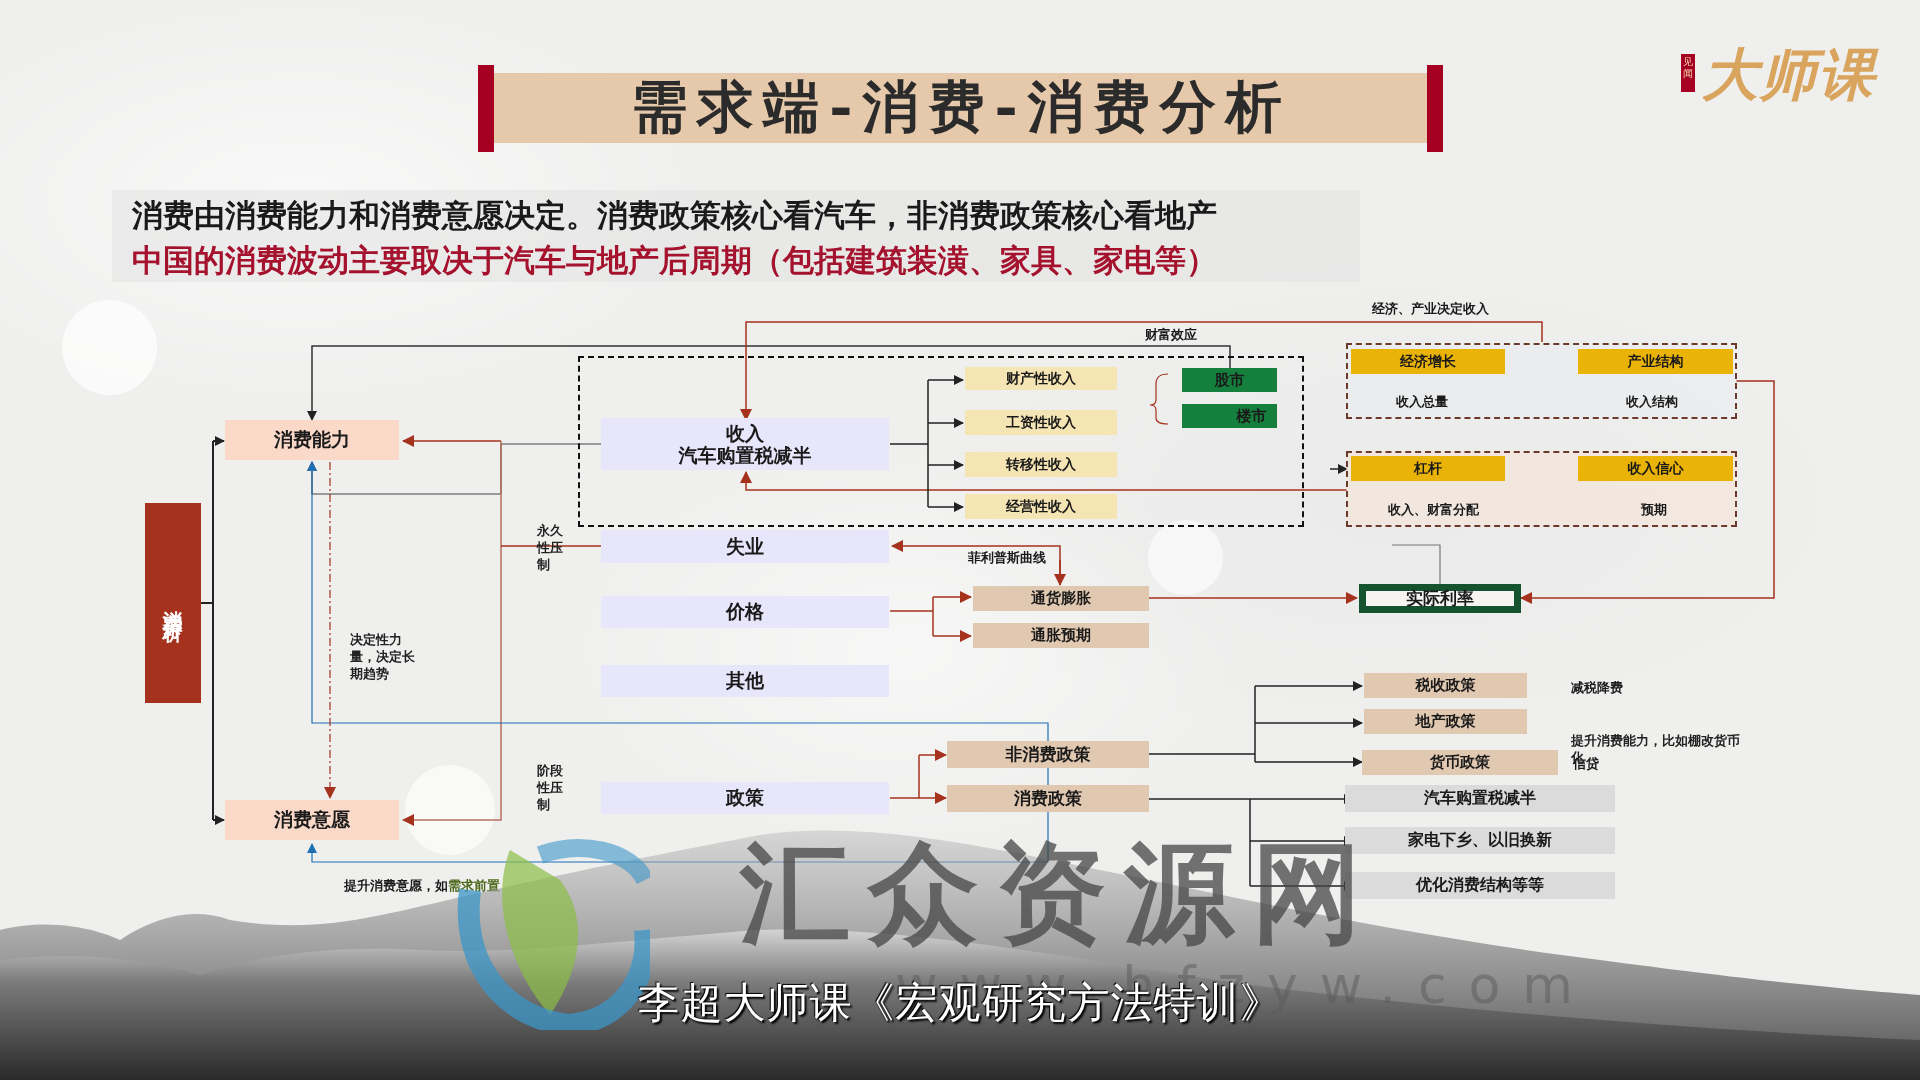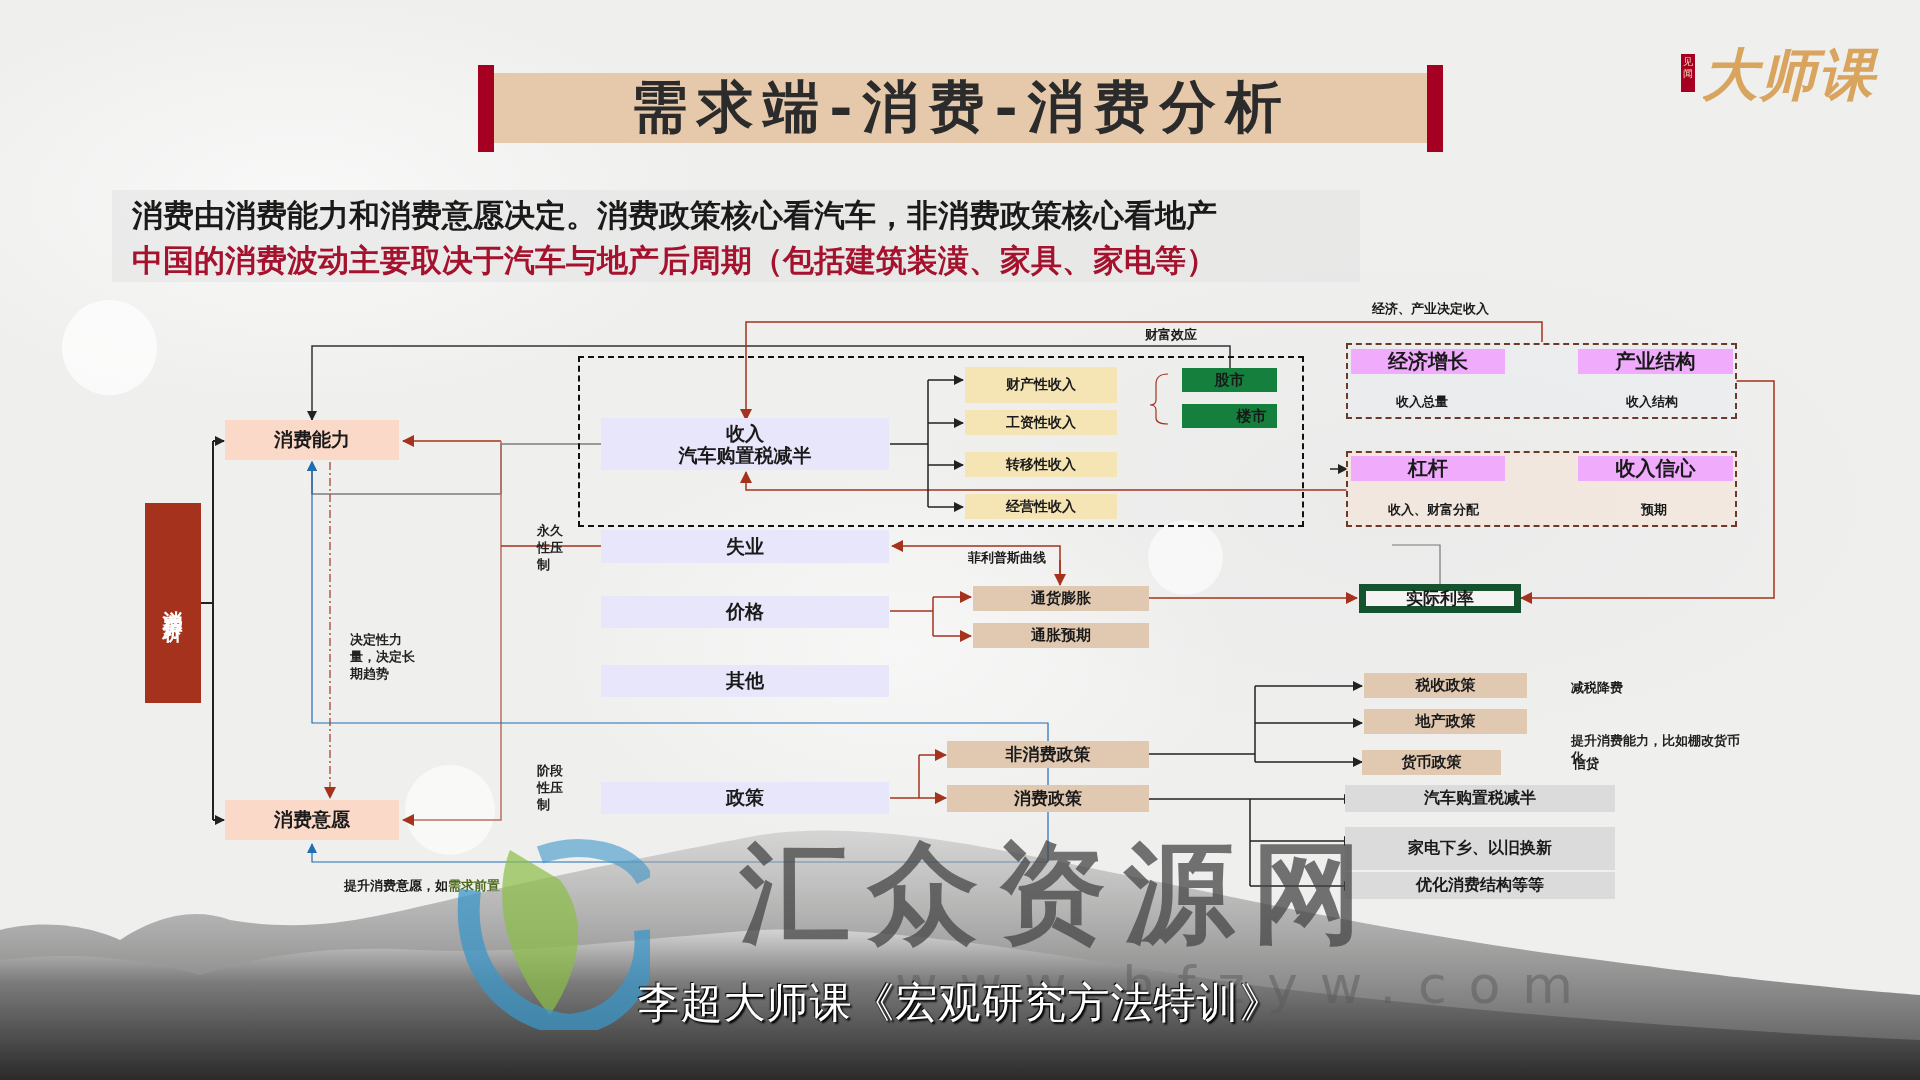--- a/index.html
+++ b/index.html
@@ -26,21 +26,21 @@
   .sum1{position:absolute;left:132px;top:195px;font-family:"DejaVu Serif","Liberation Serif",serif;font-size:31px;font-weight:bold;color:#1a1a1a;white-space:nowrap;}
   .sum2{position:absolute;left:132px;top:240px;font-family:"DejaVu Serif","Liberation Serif",serif;font-size:31px;font-weight:bold;color:#a5122e;white-space:nowrap;}
   
   .box{position:absolute;display:flex;align-items:center;justify-content:center;text-align:center;font-weight:bold;color:#1a1a1a;box-sizing:border-box;}
   .peach{background:#fbd9c8;font-size:19px;}
   .lav{background:#e8e6fa;font-size:19px;}
   .yel{background:#f6e5b4;font-size:14px;}
   .org{background:#15803d;font-size:15px;}
   .tan{background:#e1c8b0;font-size:17px;}
   .gray{background:#dcdbdb;font-size:16px;}
-  .mauve{background:#f0abfc;font-size:20px;}
+  .mauve{background:#eab308;font-size:14px;}
   .root{background:#a4321c;color:#fff;font-size:20px;line-height:26px;flex-direction:column;}
   .lbl{position:absolute;font-weight:bold;font-size:13px;color:#1a1a1a;white-space:nowrap;line-height:17px;}
   .lbl-sm{position:absolute;font-weight:bold;font-size:13px;color:#222;line-height:17px;margin-top:24px;}
   svg.lines{position:absolute;left:0;top:0;}
   .dashbox{position:absolute;box-sizing:border-box;}
   .wm-text{position:absolute;left:740px;top:820px;font-size:110px;font-weight:bold;color:rgba(70,70,70,0.75);letter-spacing:18px;white-space:nowrap;}
   .wm-url{position:absolute;left:895px;top:955px;font-size:52px;color:rgba(90,90,90,0.5);letter-spacing:22px;white-space:nowrap;}
   .caption{position:absolute;left:0;width:1920px;top:975px;text-align:center;font-family:"DejaVu Serif","Liberation Serif",serif;font-size:42px;color:#fff;text-shadow:2px 2px 2px #000,-1px -1px 1px #000;letter-spacing:1px;}
   .mountain{position:absolute;left:0;top:0;}
 </style>
@@ -152,21 +152,21 @@
 </div>
 
 <div class="box peach" style="left:225px;top:420px;width:174px;height:40px;">消费能力</div>
 <div class="box peach" style="left:225px;top:800px;width:174px;height:40px;">消费意愿</div>
 
 <div class="box lav" style="left:601px;top:418px;width:288px;height:52px;flex-direction:column;line-height:22px;">
   <span>收入</span>
   <span>汽车购置税减半</span>
 </div>
 
-<div class="box yel" style="left:965px;top:367px;width:152px;height:36px;">财产性收入</div>
+<div class="box yel" style="left:965px;top:367px;width:152px;height:23px;">财产性收入</div>
 <div class="box yel" style="left:965px;top:410px;width:152px;height:25px;">工资性收入</div>
 <div class="box yel" style="left:965px;top:452px;width:152px;height:25px;">转移性收入</div>
 <div class="box yel" style="left:965px;top:494px;width:152px;height:25px;">经营性收入</div>
 
 <div class="box org" style="left:1182px;top:368px;width:95px;height:24px;">股市</div>
 <div class="box org" style="left:1182px;top:404px;width:95px;height:24px;padding-left:44px;">楼市</div>
 
 <div class="lbl" style="left:1145px;top:326px;">财富效应</div>
 <div class="lbl" style="left:1372px;top:300px;">经济、产业决定收入</div>
 
@@ -193,27 +193,27 @@
 <div class="box tan" style="left:973px;top:586px;width:176px;height:25px;font-size:15px;">通货膨胀</div>
 <div class="box tan" style="left:973px;top:623px;width:176px;height:25px;font-size:15px;">通胀预期</div>
 
 <div class="box" style="left:1359px;top:584px;width:162px;height:29px;border:7px solid #14532d;background:#f6f4f2;font-size:17px;">实际利率</div>
 
 <div class="box tan" style="left:947px;top:741px;width:202px;height:27px;">非消费政策</div>
 <div class="box tan" style="left:947px;top:785px;width:202px;height:27px;">消费政策</div>
 
 <div class="box tan" style="left:1364px;top:673px;width:163px;height:25px;font-size:15px;">税收政策</div>
 <div class="box tan" style="left:1364px;top:709px;width:163px;height:25px;font-size:15px;">地产政策</div>
-<div class="box tan" style="left:1362px;top:750px;width:139px;height:25px;font-size:15px;">货币政策</div>
+<div class="box tan" style="left:1362px;top:750px;width:196px;height:25px;font-size:15px;">货币政策</div>
 <div class="lbl" style="left:1571px;top:679px;">减税降费</div>
 <div class="lbl-sm" style="left:1571px;top:708px;width:180px;">提升消费能力，比如棚改货币化</div>
 <div class="lbl" style="left:1573px;top:755px;">信贷</div>
 
 <div class="box gray" style="left:1345px;top:785px;width:270px;height:27px;">汽车购置税减半</div>
-<div class="box gray" style="left:1345px;top:827px;width:270px;height:43px;">家电下乡、以旧换新</div>
+<div class="box gray" style="left:1345px;top:827px;width:270px;height:27px;">家电下乡、以旧换新</div>
 <div class="box gray" style="left:1345px;top:872px;width:270px;height:27px;">优化消费结构等等</div>
 
 <div class="lbl" style="left:344px;top:877px;">
   <span>提升消费意愿，如</span><span style="color:#4d6a1e;">需求前置</span>
 </div>
 
 <svg class="mountain" width="1920" height="1080">
   <defs>
     <linearGradient id="mg" x1="0" y1="0" x2="0" y2="1">
       <stop offset="0" stop-color="#d8d8d8" stop-opacity="0.9"></stop>

